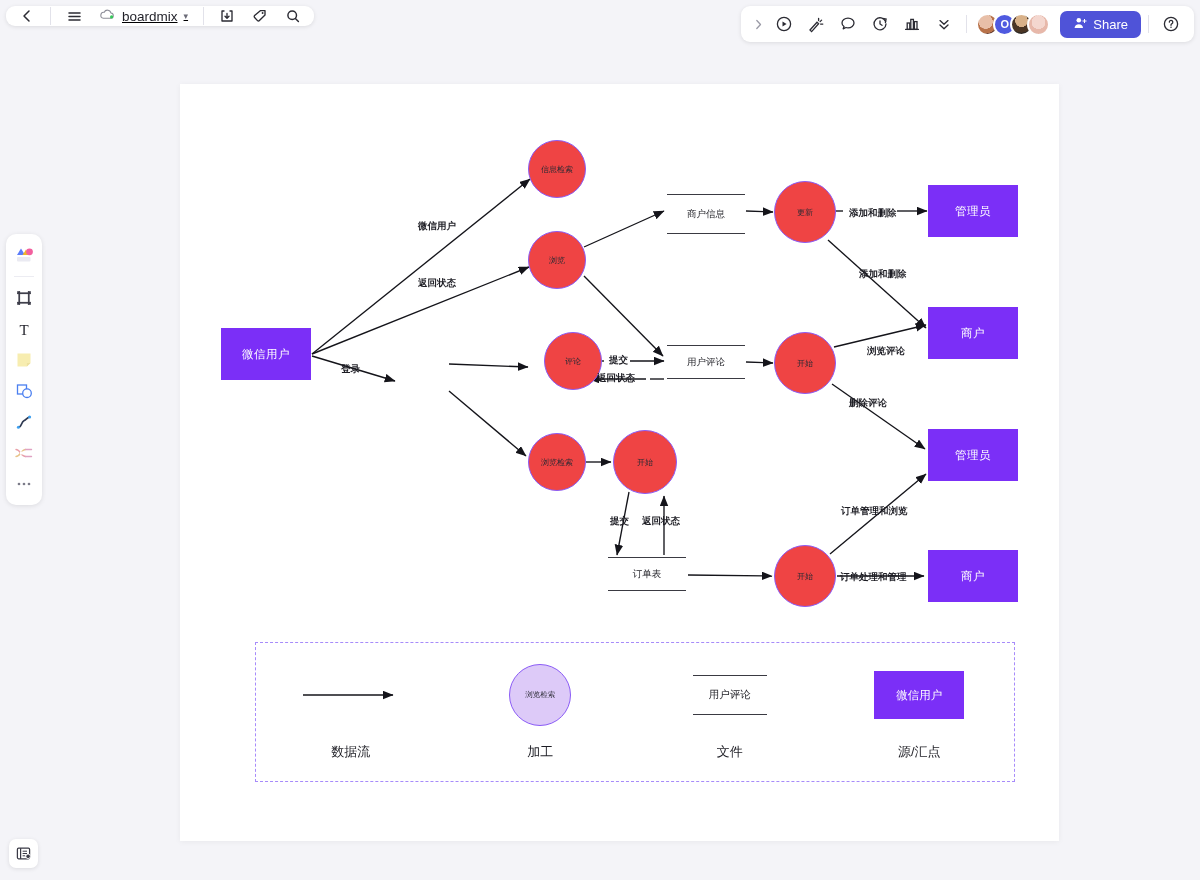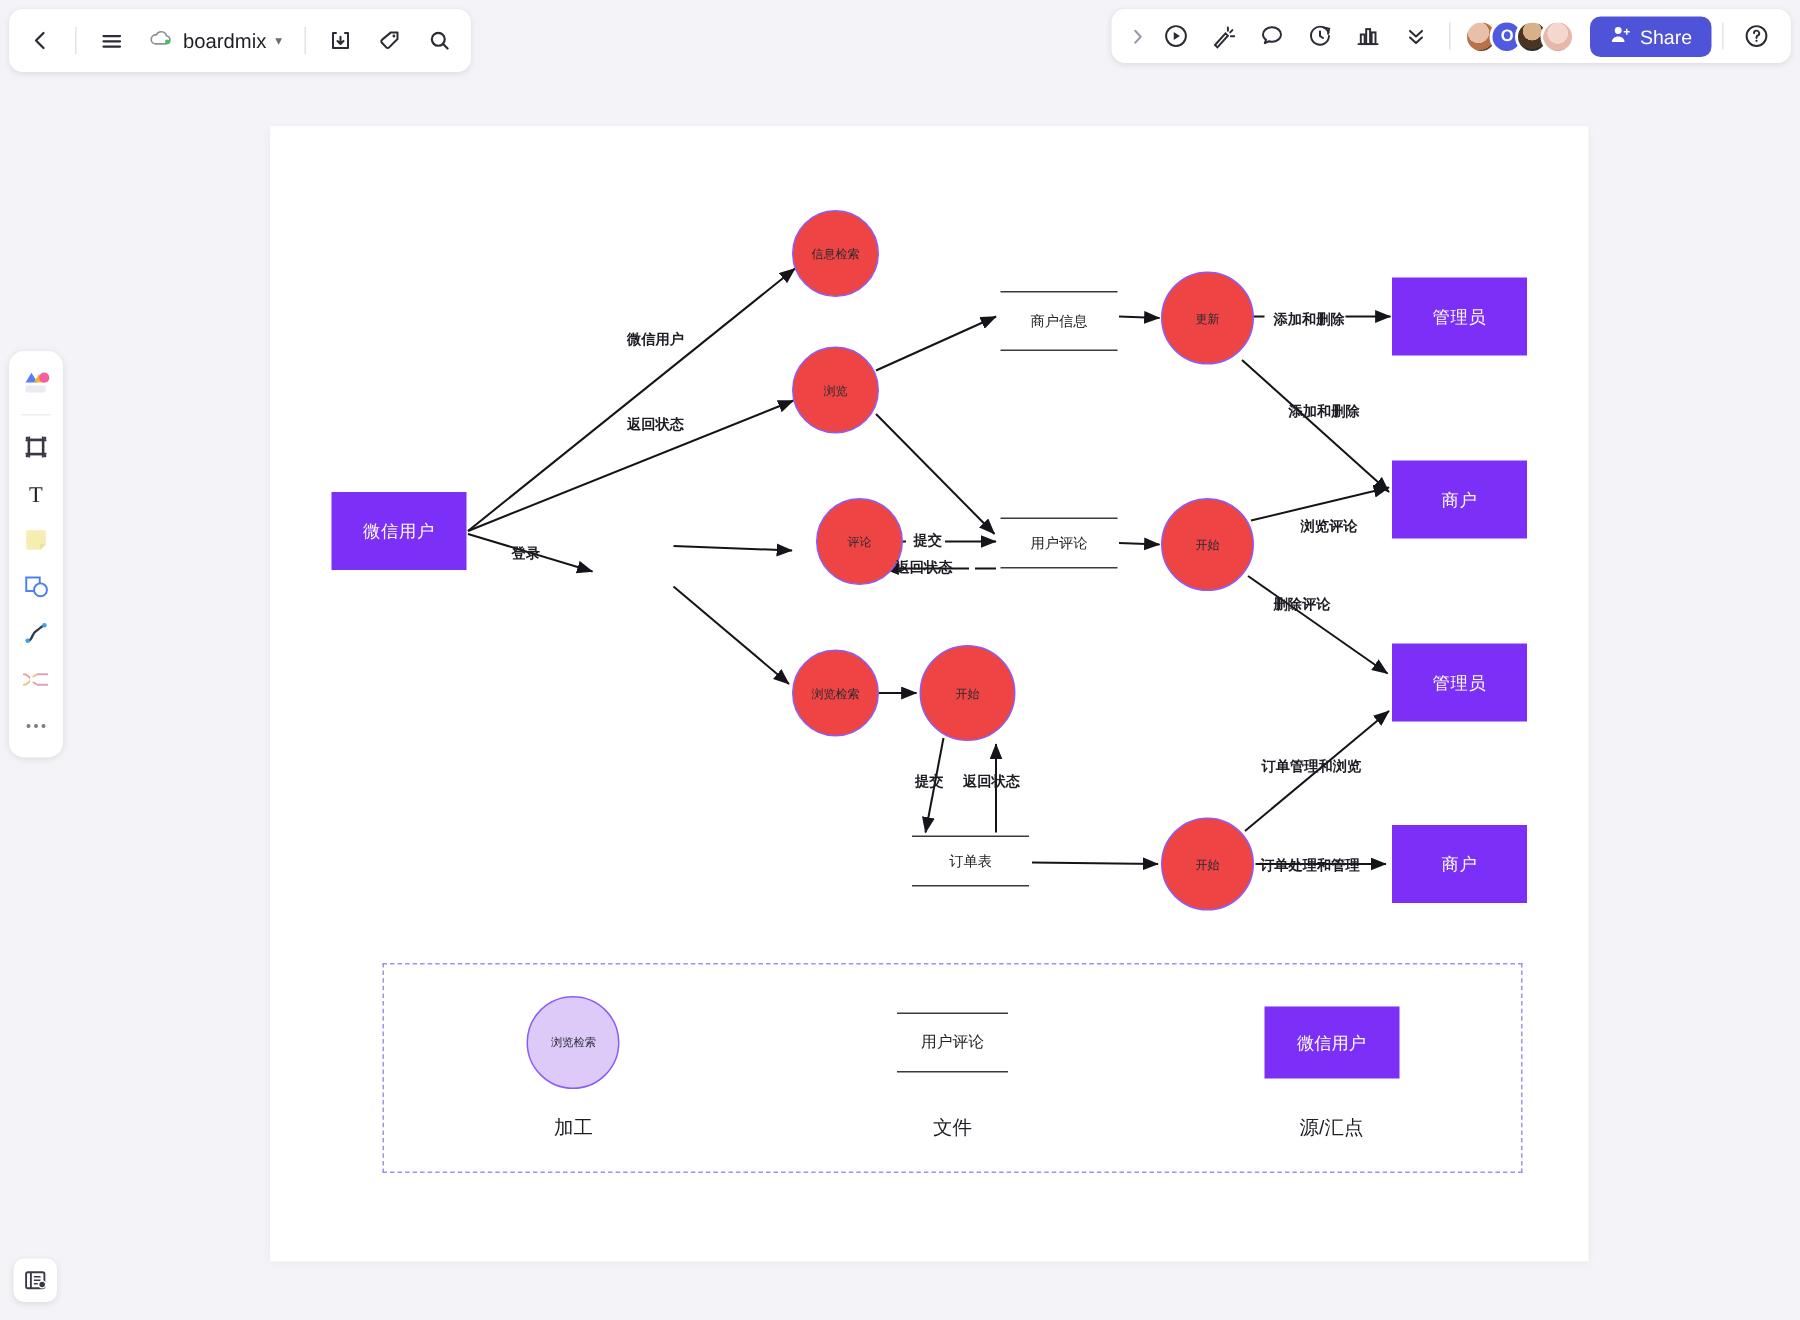--- a/index.html
+++ b/index.html
@@ -6,24 +6,24 @@
   html, body {
     width: 1200px; height: 880px;
     background: #f4f4f8;
     font-family: "Liberation Sans", "DejaVu Sans", sans-serif;
     overflow: hidden;
   }
 
   
   .topbar-left {
     position: absolute; left: 6px; top: 6px;
-    height: 42px; display: flex; align-items: center;
+    height: 20px; display: flex; align-items: center;
     background: #ffffff; border-radius: 9px;
     box-shadow: 0 1px 4px rgba(0,0,0,.10);
-    padding: 0 6px; gap: 3px;
+    padding: 0 6px; gap: 3px; text-decoration: underline;
   }
   .topbar-right {
     position: absolute; right: 6px; top: 6px;
     height: 36px; display: flex; align-items: center;
     background: #ffffff; border-radius: 9px;
     box-shadow: 0 1px 4px rgba(0,0,0,.10);
     padding: 0 8px; gap: 2px;
   }
   .tb-btn {
     width: 30px; height: 30px; display: flex;
@@ -424,20 +424,33 @@
     <div class="elabel" style="left:669px;top:123px">添加和删除</div>
     <div class="elabel" style="left:679px;top:184px">添加和删除</div>
     <div class="elabel" style="left:687px;top:261px">浏览评论</div>
     <div class="elabel" style="left:669px;top:313px">删除评论</div>
     <div class="elabel" style="left:430px;top:431px">提交</div>
     <div class="elabel" style="left:462px;top:431px">返回状态</div>
     <div class="elabel" style="left:661px;top:421px">订单管理和浏览</div>
     <div class="elabel" style="left:660px;top:487px">订单处理和管理</div>
 
     <div class="legend">
+      <div class="lg-cell">
+        <div class="lg-art">
+          <svg width="100" height="14">
+            <defs>
+                <marker id="ah2" markerWidth="9" markerHeight="9" refX="7.6" refY="3.2" orient="auto">
+              <path d="M0 0 L8 3.2 L0 6.4 Z" fill="#14141a"></path>
+                </marker>
+              </defs>
+            <path d="M2 7 H92" stroke="#14141a" stroke-width="1.35" marker-end="url(#ah2)"></path>
+          </svg>
+        </div>
+        <div class="lg-caption">数据流</div>
+      </div>
       <div class="lg-cell">
         <div class="lg-art">
           <div class="lg-ellipse">浏览检索</div>
         </div>
         <div class="lg-caption">加工</div>
       </div>
       <div class="lg-cell">
         <div class="lg-art">
           <div class="lg-store">用户评论</div>
         </div>

